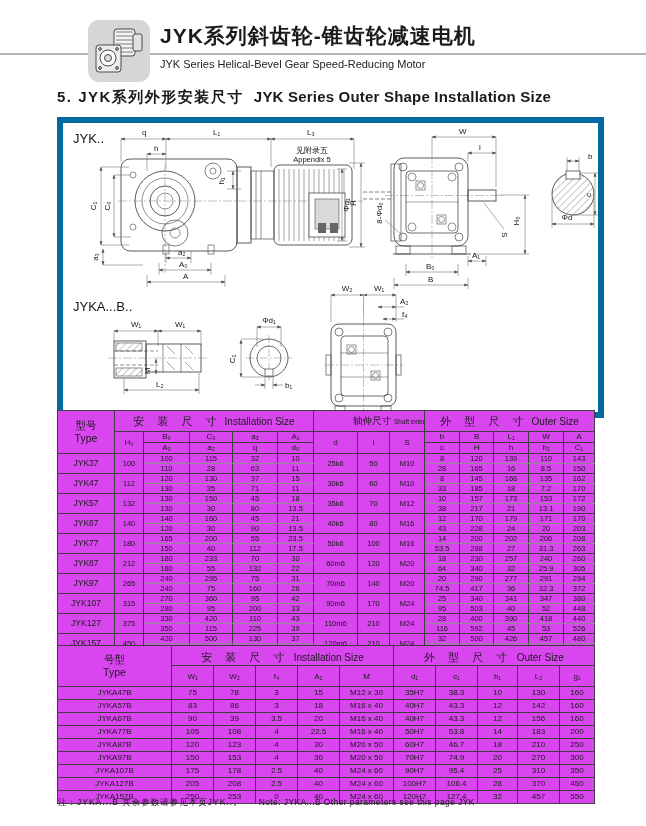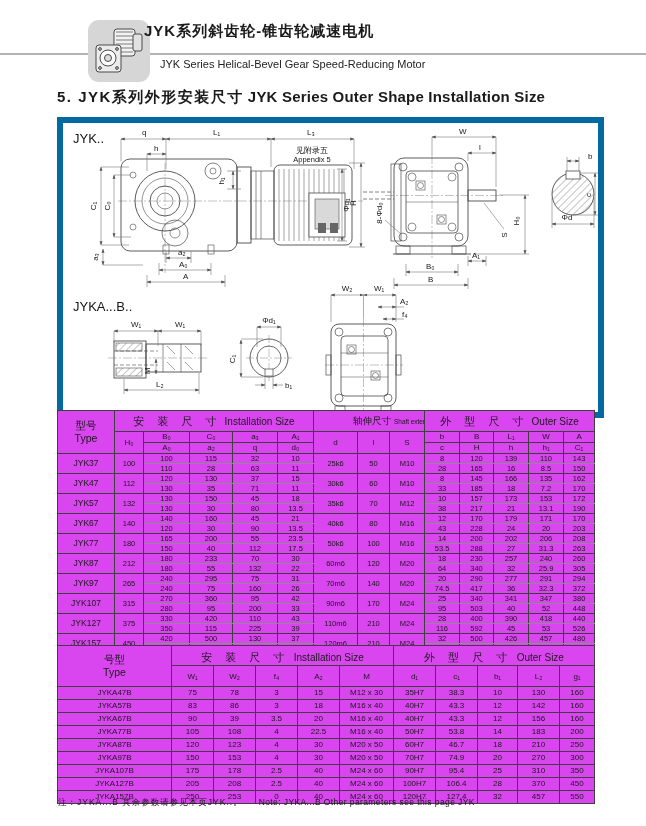--- a/index.html
+++ b/index.html
@@ -2,25 +2,25 @@
 <html><head>
 <meta charset="utf-8">
 <style>
   html,body{margin:0;padding:0;background:#fff;}
   body{width:646px;height:826px;font-family:"Liberation Sans","DejaVu Sans",sans-serif;color:#1a1a1a;}
   .page{position:relative;width:646px;height:826px;background:#fff;overflow:hidden;}
 
   
   .top-rule{position:absolute;left:0;top:53px;width:646px;height:2px;background:#b3b3b3;}
   .logo{position:absolute;left:88px;top:20px;width:62px;height:62px;background:#d6d6d6;border-radius:11px;}
-  .title-cn{position:absolute;left:144px;top:22px;font-size:15px;font-weight:bold;letter-spacing:1px;white-space:nowrap;}
+  .title-cn{position:absolute;left:160px;top:22px;font-size:21px;font-weight:bold;letter-spacing:1px;white-space:nowrap;}
   .title-en{position:absolute;left:160px;top:58px;font-size:11px;color:#222;white-space:nowrap;}
   .section-heading{position:absolute;left:57px;top:88px;font-size:15px;font-weight:bold;white-space:nowrap;}
   .section-heading .cn{letter-spacing:1.5px;}
-  .section-heading .en{margin-left:4px;letter-spacing:.2px;}
+  .section-heading .en{margin-left:10px;letter-spacing:.2px;}
 
   
   .diagram{position:absolute;left:57px;top:117px;width:535px;height:289px;border:6px solid #0369a1;}
   .diagram svg{display:block;}
   .dl{font-size:8px;fill:#161616;}
   .big{font-size:13px;fill:#161616;}
   .sm{font-size:7.5px;fill:#161616;}
 
   
   table{border-collapse:collapse;table-layout:fixed;background:#d946ef;}

